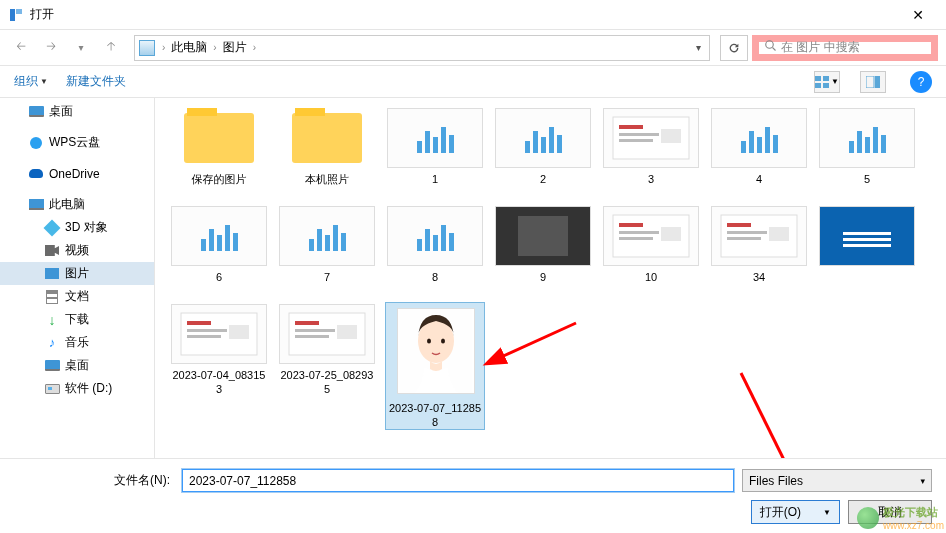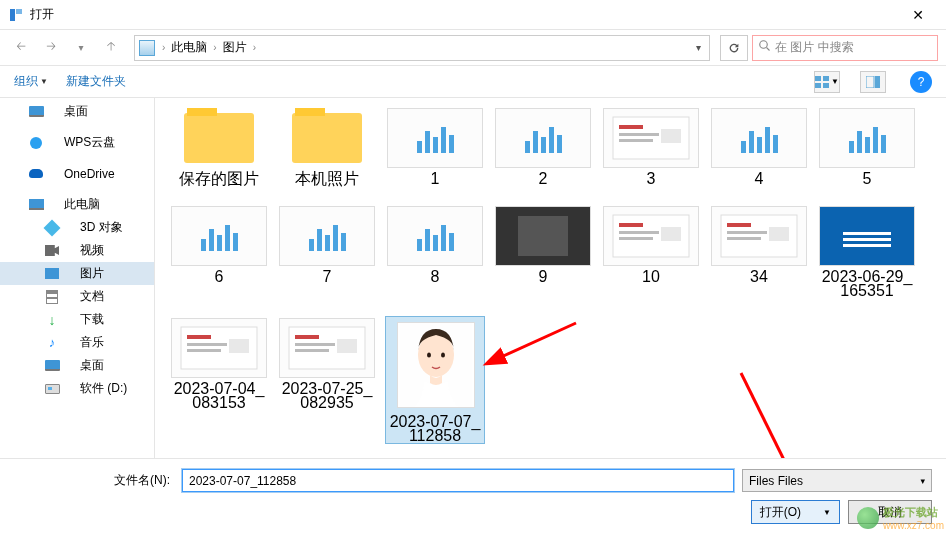--- a/index.html
+++ b/index.html
@@ -14,35 +14,35 @@
 
 
 .navbar { height: 36px; display: flex; align-items: center; padding: 0 8px; gap:4px; border-bottom: 1px solid #e5e5e5; }
 .nav-btn { width: 26px; height: 26px; display: flex; align-items: center; justify-content: center; color:#888; cursor:pointer; }
 .breadcrumb { flex: 1; height: 26px; border: 1px solid #ccc; display: flex; align-items: center; padding: 0 4px; margin: 0 6px; background:#fff; }
 .breadcrumb .bc-icon { width:16px; height:16px; border:1px solid #5aa7d8; background:linear-gradient(#e8f3fb,#a6d0ec); margin-right:4px; }
 .breadcrumb .sep { color:#888; margin:0 3px; font-size:10px;}
 .breadcrumb .seg { cursor:pointer; padding:2px 3px;}
 .breadcrumb .dd { margin-left:auto; color:#555; font-size:10px; padding:0 4px; cursor:pointer;}
 .refresh-btn { width: 28px; height: 26px; border:1px solid #ccc; display:flex; align-items:center; justify-content:center; cursor:pointer; }
-.search-box { width: 186px; height: 26px; border: 1px solid #fca5a5; display: flex; align-items: center; padding: 0 6px; color:#888; }
+.search-box { width: 186px; height: 26px; border: 7px solid #fca5a5; display: flex; align-items: center; padding: 0 6px; color:#888; }
 .search-box .s-icon { margin-right:4px; }
 
 
 .toolbar { height: 32px; display: flex; align-items: center; padding: 0 14px; border-bottom: 1px solid #e5e5e5; gap:18px;}
 .toolbar .tb-link { color:#1a6fb8; cursor:pointer; display:flex; align-items:center; gap:2px;}
 .toolbar .tb-arrow { font-size:8px; color:#333; }
 .toolbar .tb-spacer { flex:1; }
 .tb-view-btn { width:26px; height:22px; border:1px solid #ccc; display:flex; align-items:center; justify-content:center; cursor:pointer; margin-left:2px; background:#f5f5f5;}
 .tb-help { width:22px; height:22px; display:flex; align-items:center; justify-content:center; background:#1a8cff; color:#fff; border-radius:50%; font-size:12px; cursor:pointer; margin-left:6px;}
 
 
 .main { display:flex; height: 360px; }
 .sidebar { width: 155px; border-right:1px solid #e5e5e5; overflow:hidden; padding-top:2px;}
-.tree-item { height:23px; display:flex; align-items:center; padding-left:28px; cursor:pointer; gap:20px; white-space:nowrap;}
+.tree-item { height:23px; display:flex; align-items:center; padding-left:28px; cursor:pointer; gap:5px; white-space:nowrap;}
 .tree-item.indent { padding-left:44px; }
 .tree-item.selected { background:#d8e6f2; }
 .tree-item .ti-icon { width:16px; height:16px; display:flex; align-items:center; justify-content:center; flex-shrink:0;}
 .ic-desktop { background:#3e95d6; border-radius:1px; width:15px; height:11px; border-bottom:2px solid #777;}
 .ic-wps { width:12px; height:12px; background:#2aa0f0; border-radius:50%;}
 .ic-onedrive { width:14px; height:9px; background:#0b64c0; border-radius:5px 5px 3px 3px;}
 .ic-pc { width:15px; height:11px; background:#3e95d6; border-bottom:2px solid #777;}
 .ic-3d { width:12px; height:12px; background:#48b8e8; transform:rotate(45deg);}
 .ic-video { width:14px; height:11px; background:#6a6a6a; clip-path:polygon(0 0,70% 0,70% 30%,100% 10%,100% 90%,70% 70%,70% 100%,0 100%);}
 .ic-pictures { width:14px; height:11px; background:#3e95d6; position:relative; }
@@ -64,21 +64,21 @@
 .thumb.screenshot .bars { display:flex; gap:3px; align-items:flex-end; height:30px;}
 .thumb.screenshot .bars span{ width:5px; background:#4aa3e0;}
 .thumb.dark { background:#333; }
 .thumb.dark .inner { width:50px; height:40px; background:#555;}
 .thumb.blue-panel { background:#0b63b0;}
 .thumb.blue-panel .lines { width:60px; margin-top:6px;}
 .thumb.blue-panel .lines div{ height:3px; background:#fff; margin:3px 6px;}
 .thumb.face { width:78px; height:86px; background:#fff; display:flex; align-items:flex-end; justify-content:center;}
 .face-svg { width:72px; height:86px;}
 .thumb-wrap-tall { width:100px; padding:3px; }
-.file-label { font-size:16px; line-height:14px; word-break:break-all; padding:0 2px;}
+.file-label { font-size:11px; line-height:14px; word-break:break-all; padding:0 2px;}
 
 
 .arrow { position:absolute; pointer-events:none; }
 .arrow svg { overflow:visible; }
 
 
 .footer { border-top:1px solid #e5e5e5; padding: 10px 14px 8px; }
 .fn-row { display:flex; align-items:center; gap:8px; margin-bottom:8px;}
 .fn-label { width:160px; text-align:right; padding-right:4px;}
 .fn-input { flex:1; height:23px; border:1px solid #8a8a8a; padding:0 6px; font-size:12px;}
@@ -388,21 +388,20 @@
           <div class="file-label">34</div>
         </div>
         <div class="file-item">
           <div class="thumb blue-panel">
             <div class="lines">
               <div></div>
               <div></div>
               <div></div>
             </div>
           </div>
-          <div class="file-label">2023-06-29_165351</div>
         </div>
       </div>
     <div class="file-row" id="row3">
         <div class="file-item">
           <div class="thumb screenshot">
             <svg width="80" height="46">
               <rect x="2" y="2" width="76" height="42" fill="#fff" stroke="#ddd"></rect>
               <rect x="8" y="10" width="24" height="4" fill="#c44"></rect>
               <rect x="8" y="18" width="40" height="3" fill="#bbb"></rect>
               <rect x="8" y="24" width="34" height="3" fill="#bbb"></rect>

